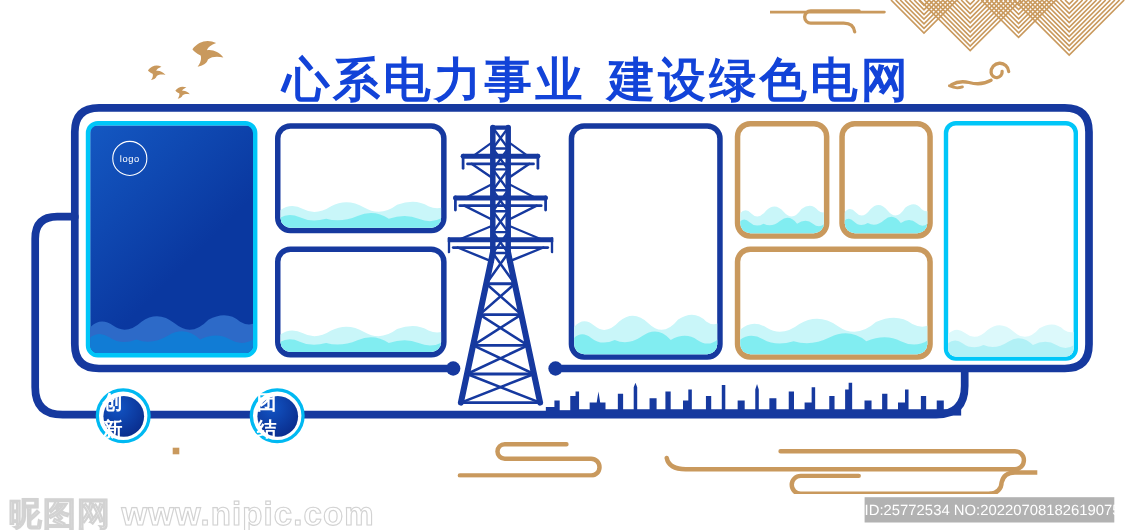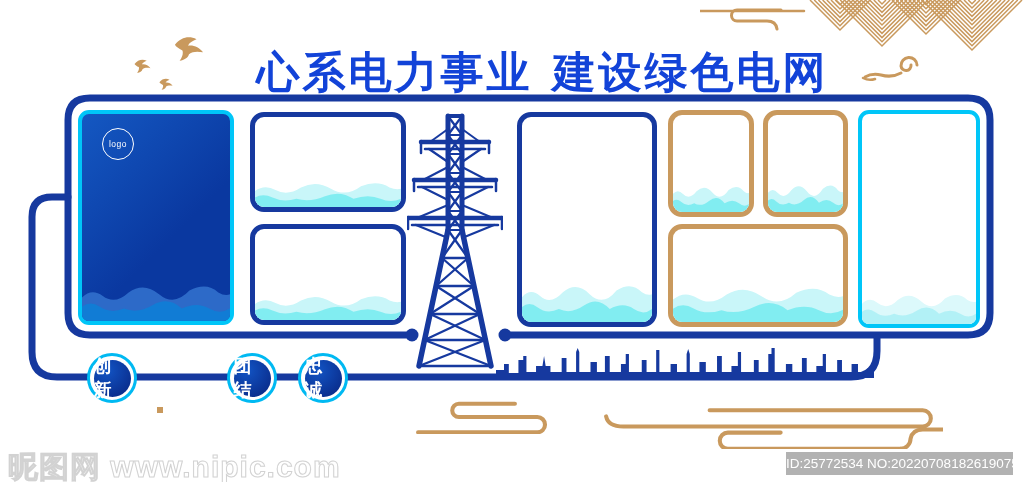--- a/index.html
+++ b/index.html
@@ -262,23 +262,20 @@
   <svg class="abs" style="left:496px;top:344px" width="378" height="34" viewBox="0 0 236 34" preserveAspectRatio="none">
     <path class="bluefill" d="M0 34 V26 H5 V20 H8 V29 H14 V16 H17 V12 H19 V28 H25 V22 H29 L30 12 31 22 H34 V28 H41 V14 H44 V28 H50 V8 L51 4 52 8 V28 H59 V18 H63 V28 H68 V12 H71 V28 H78 V20 H81 V10 H83 V28 H91 V16 H94 V28 H100 V6 H102 V28 H109 V20 H113 V28 H119 V10 L120 5 121 10 V28 H127 V18 H131 V28 H138 V12 H141 V28 H147 V22 H151 V8 H153 V28 H161 V16 H164 V28 H170 V10 H172 V4 H174 V28 H181 V20 H185 V28 H191 V14 H194 V28 H200 V22 H204 V10 H206 V28 H213 V16 H216 V28 H222 V20 H226 V28 H232 V24 H236 V34 Z"></path>
   </svg>
 
   <div class="badge" style="left:87px;top:353px">
     <div class="badge-inner">创新</div>
   </div>
   <div class="badge" style="left:227px;top:353px">
     <div class="badge-inner">团结</div>
   </div>
-  <div class="badge" style="left:298px;top:353px">
-    <div class="badge-inner">忠诚</div>
-  </div>
 
   <div id="gold-dot" class="abs"></div>
   <svg class="abs" style="left:413px;top:398px" width="158" height="36" viewBox="0 0 155 34">
     <path class="goldline" stroke-width="4" d="M100 5 H45 a6.5 6.5 0 0 0 0 13 H122 a7.5 7.5 0 0 1 0 15 H5"></path>
   </svg>
   <svg class="abs" style="left:598px;top:402px" width="345" height="47" viewBox="0 0 340 46">
     <path class="goldline" stroke-width="4" d="M110 8 H320 a8 8 0 0 1 0 16 H25 q-15 0 -17 -10"></path>
     <path class="goldline" stroke-width="4" d="M180 30 H128 a8 8 0 0 0 0 16 H298"></path>
     <path class="goldline" stroke-width="4" d="M298 46 a10 10 0 0 0 10 -10 q2 -9 12 -9 h22"></path>
   </svg>

